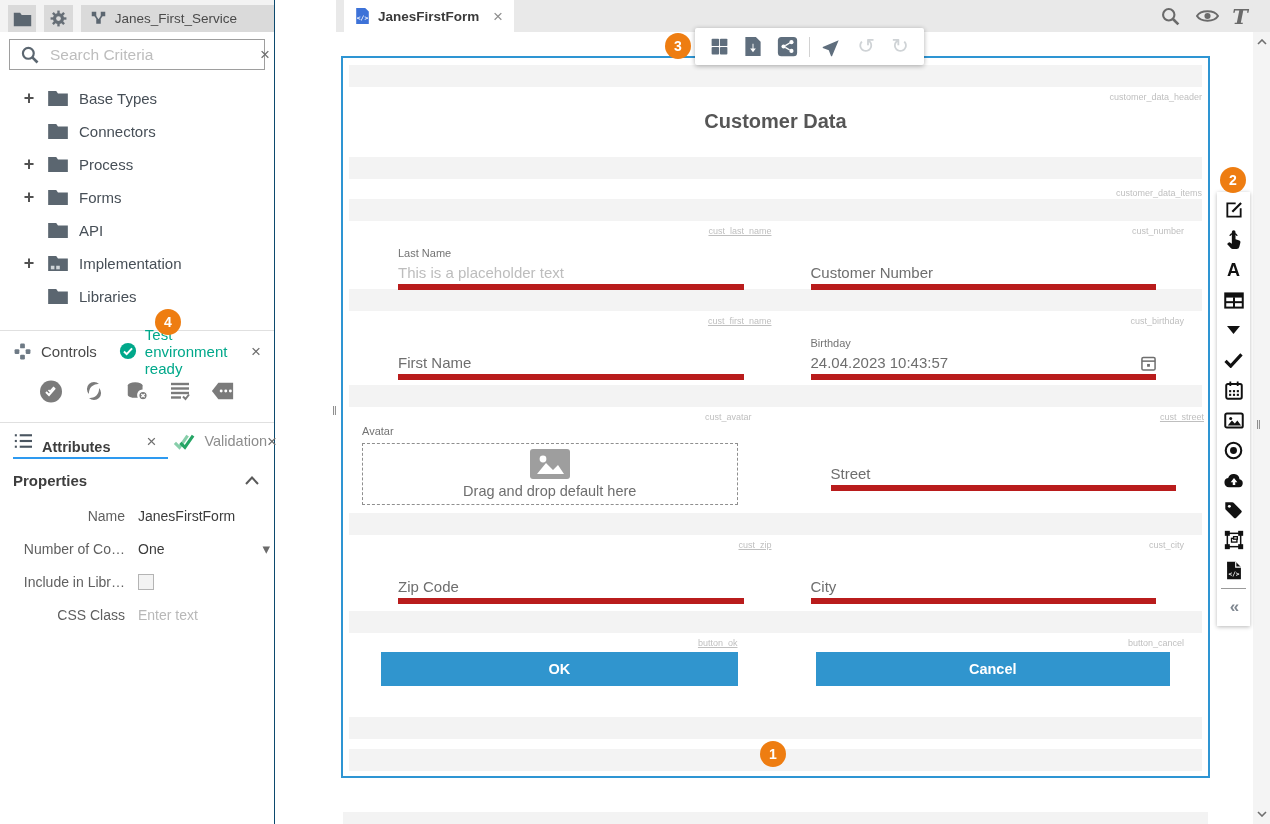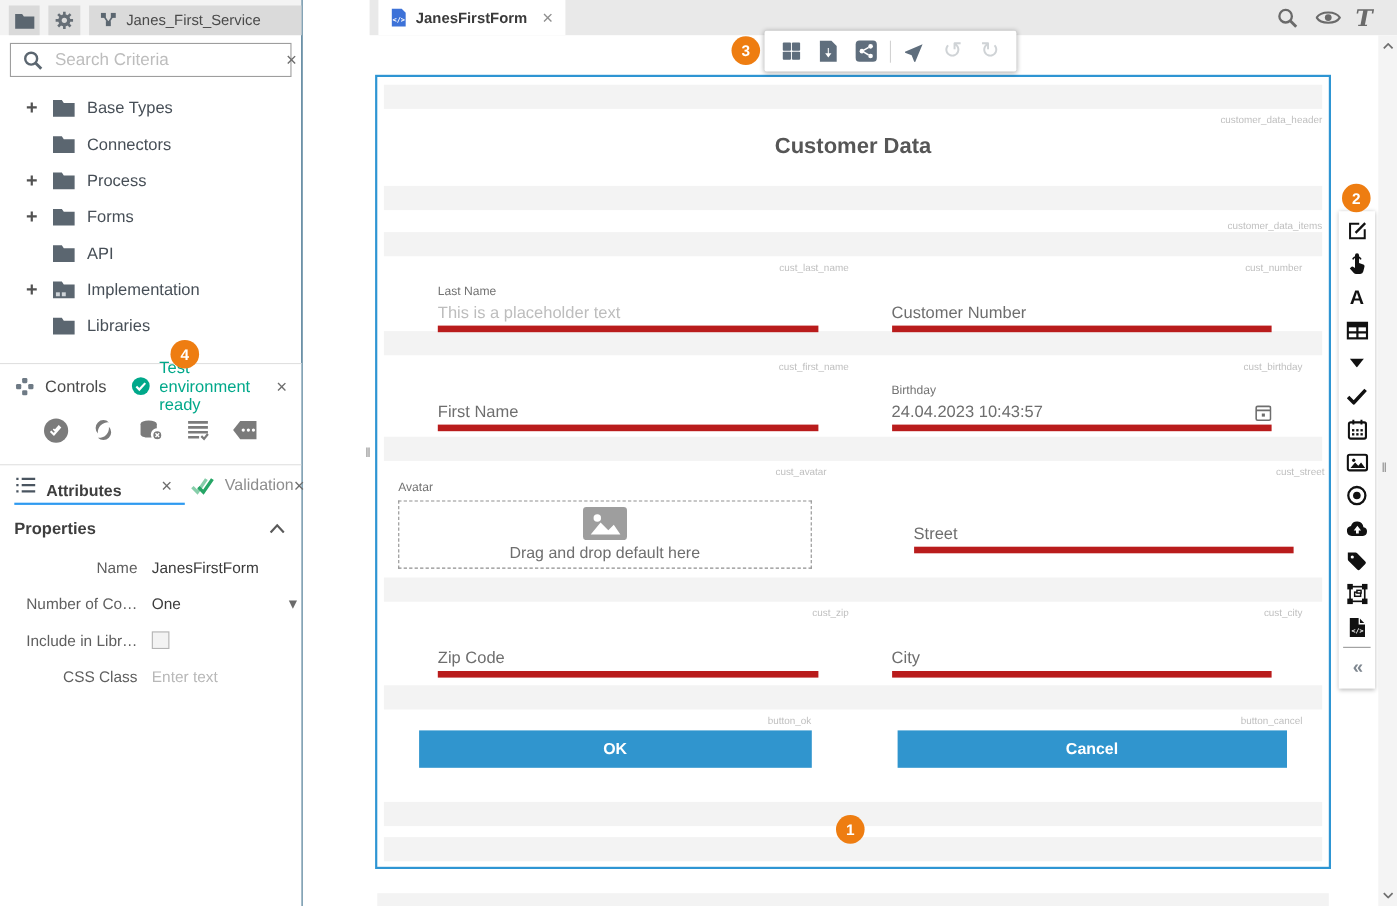--- a/index.html
+++ b/index.html
@@ -59,31 +59,31 @@
   .top-right-icons { position:absolute; right:22px; top:0; height:32px; display:flex; align-items:center; gap:13px; }
   .t-icon { font-family:"DejaVu Serif", serif; font-style:italic; font-weight:bold; font-size:21px; color:#6a6a6a; cursor:pointer; line-height:1; }
 
   .toolbar { position:absolute; left:695px; top:28px; height:37px; background:#fff; border-radius:2px;
     box-shadow:0 1px 5px rgba(0,0,0,0.32); display:flex; align-items:center; padding:0 12px; gap:10px; z-index:5; }
   .tb-sep { width:1px; height:20px; background:#d2d2d2; }
   .tb-btn { cursor:pointer; display:flex; align-items:center; justify-content:center; width:24px; height:24px; }
   .undo-redo { font-size:21px; color:#cfd3d6; line-height:1; font-family:"DejaVu Sans", sans-serif; }
 
   
-  .canvas { position:absolute; left:341px; top:68px; width:869px; height:722px; border:2px solid #2E95D3; background:#fff; overflow:hidden; }
+  .canvas { position:absolute; left:341px; top:56px; width:869px; height:722px; border:2px solid #2E95D3; background:#fff; overflow:hidden; }
   .strip { height:22px; background:#f3f3f3; margin:0 6px; }
   .ann { font-size:9px; color:#bfbfbf; text-align:right; height:12px; line-height:12px; }
   .hdr-block { height:64px; position:relative; padding-top:4px; }
   .hdr-block .ann { padding-right:6px; }
   .form-title { text-align:center; font-size:20px; font-weight:bold; color:#565656; margin-top:7px; }
   .items-ann { height:20px; display:flex; align-items:flex-end; justify-content:flex-end; padding-right:6px; }
   .f-row { display:flex; }
   .cell { width:50%; padding-top:4px; }
   .cell .ann { margin-bottom:1px; }
-  .cell-l .ann { padding-right:4px; }
+  .cell-l .ann { padding-right:4px;text-decoration:underline; }
   .cell-r .ann { padding-right:24px; }
   .field { display:flex; flex-direction:column; justify-content:flex-end; height:52px; border-bottom:6px solid #b91c1c; padding-bottom:3px; }
   .cell-l .field { margin:0 32px 0 55px; }
   .cell-r .field { margin:0 52px 0 35px; }
   .f-label { font-size:11px; color:#737373; margin-bottom:5px; }
   .f-value { font-size:15px; color:#6e6e6e; display:flex; align-items:flex-end; justify-content:space-between; }
   .f-value.ph { color:#bdbdbd; }
   .row1 { height:68px; } .row2 { height:74px; } .row3 { height:106px; } .row4 { height:76px; }
   .avatar-wrap { margin:0 38px 0 19px; }
   .avatar-label { font-size:11px; color:#737373; margin:2px 0 6px; }

